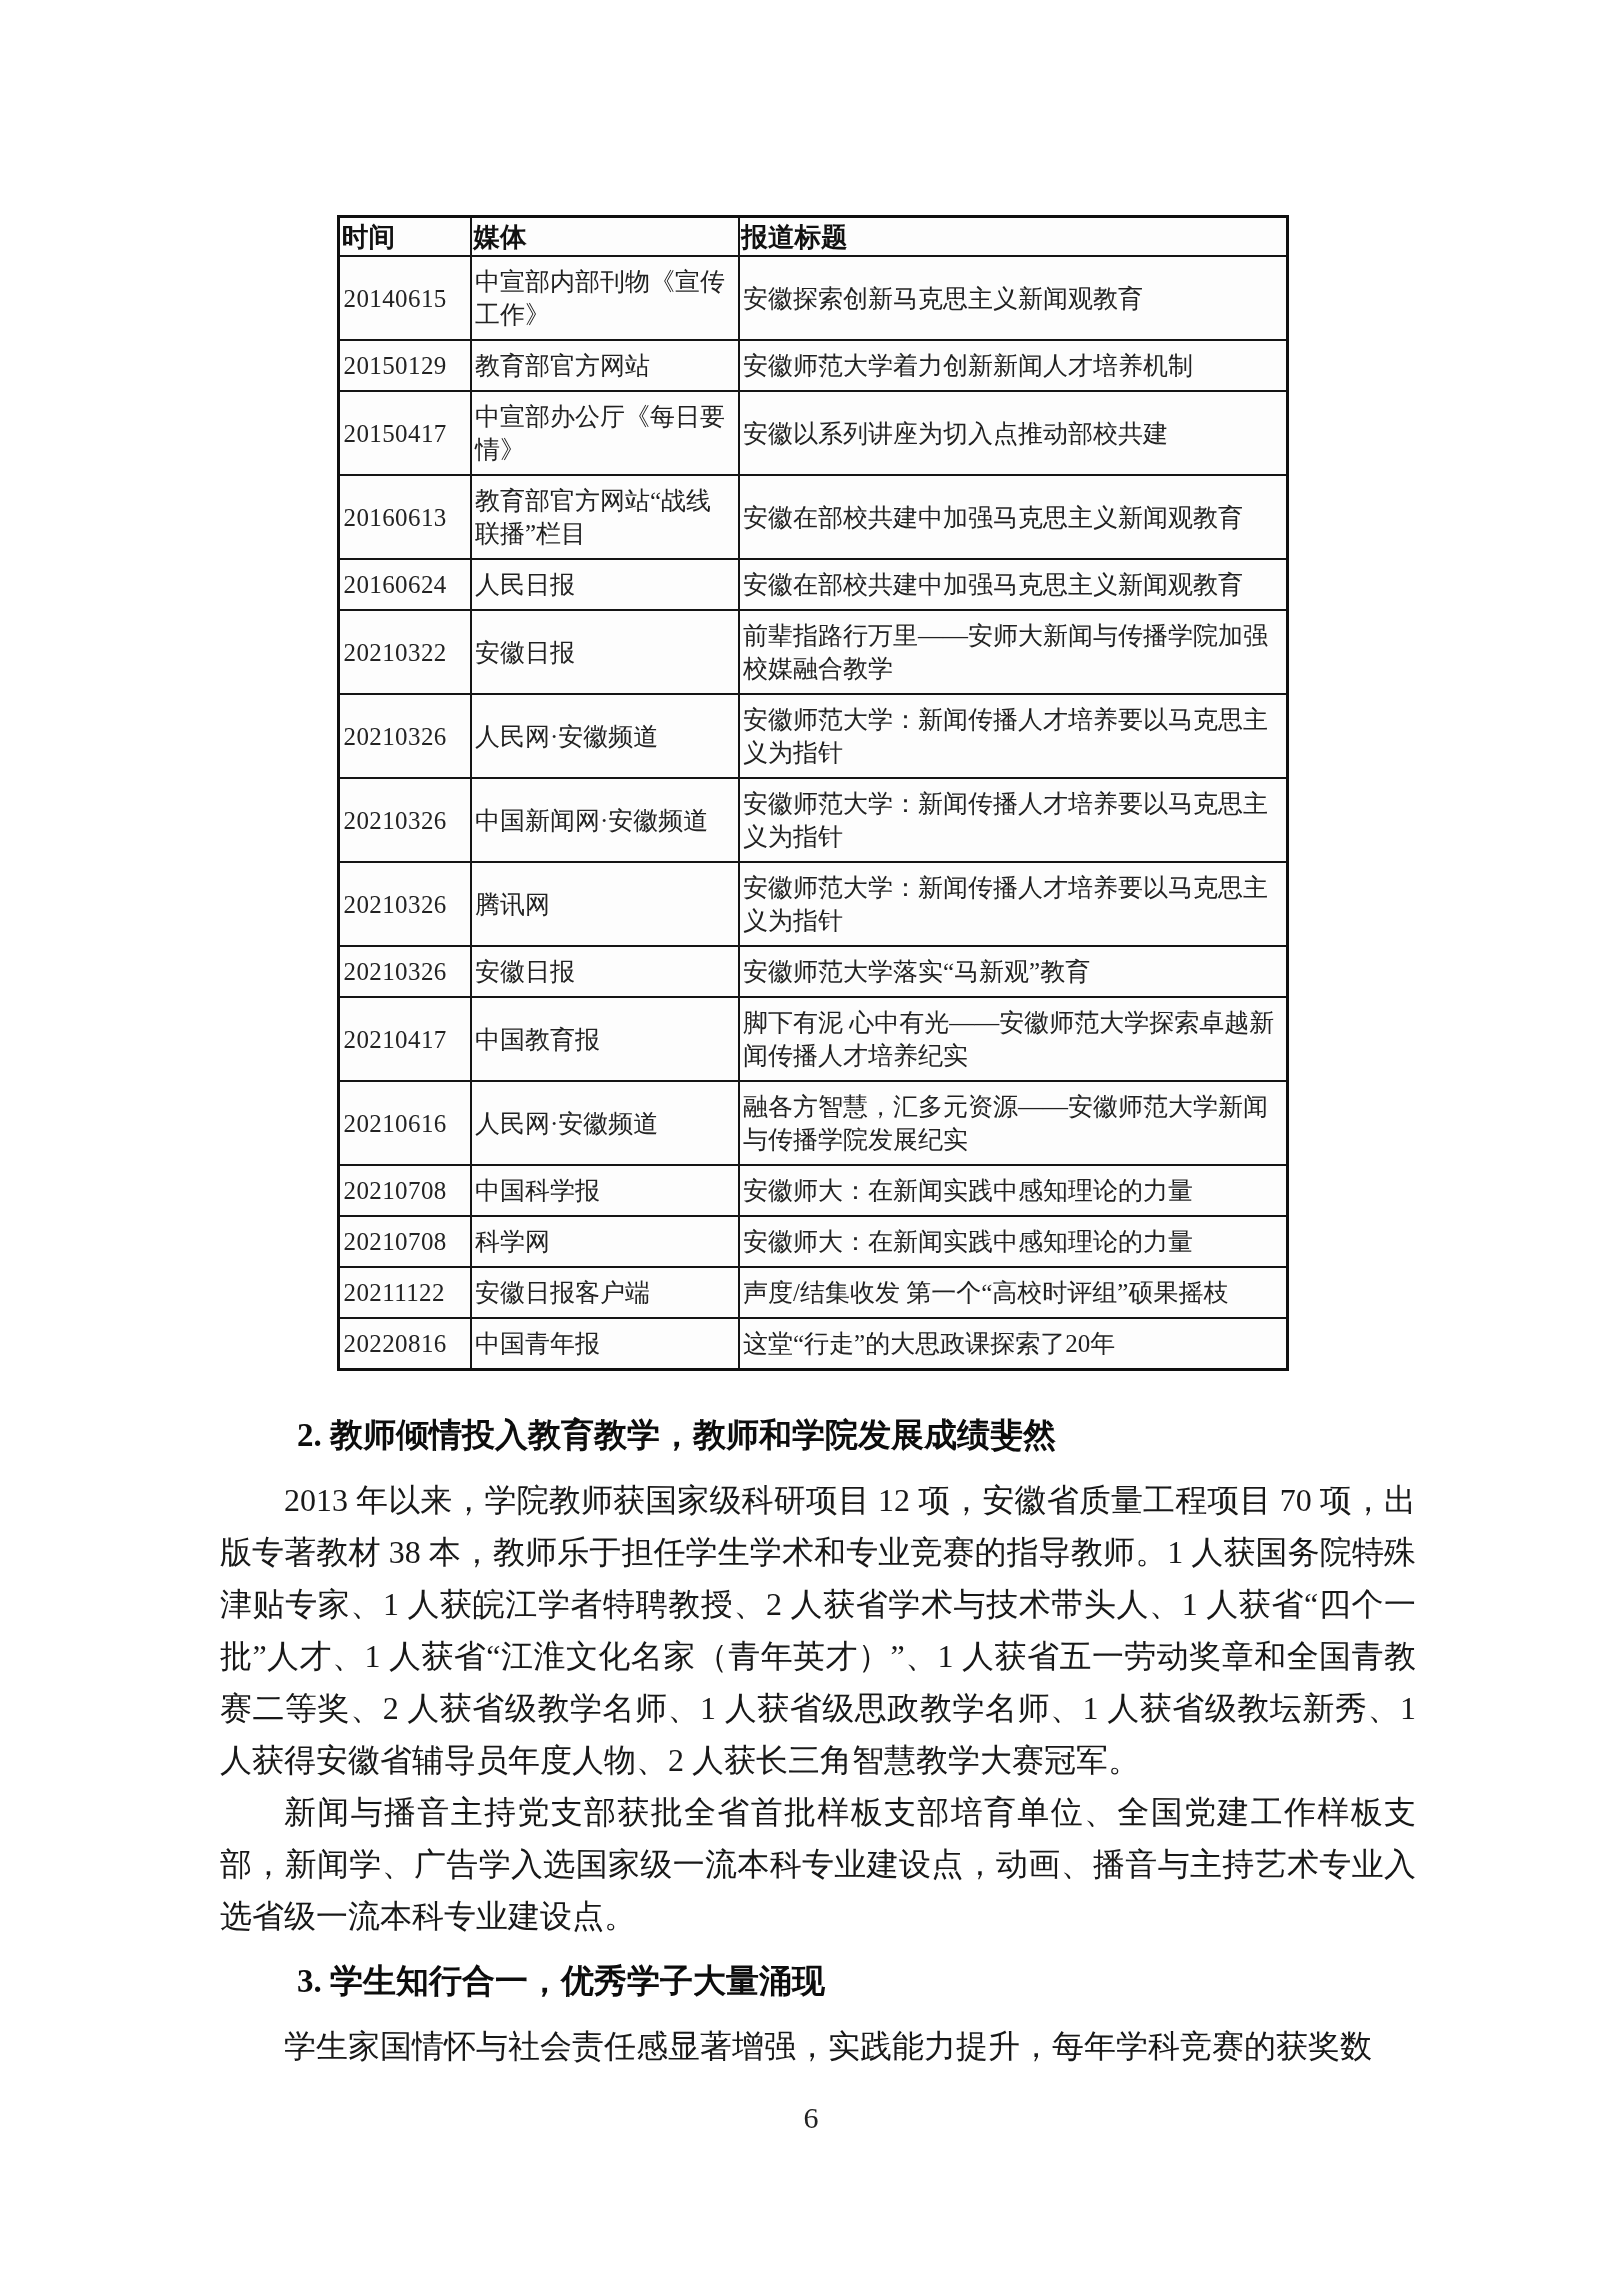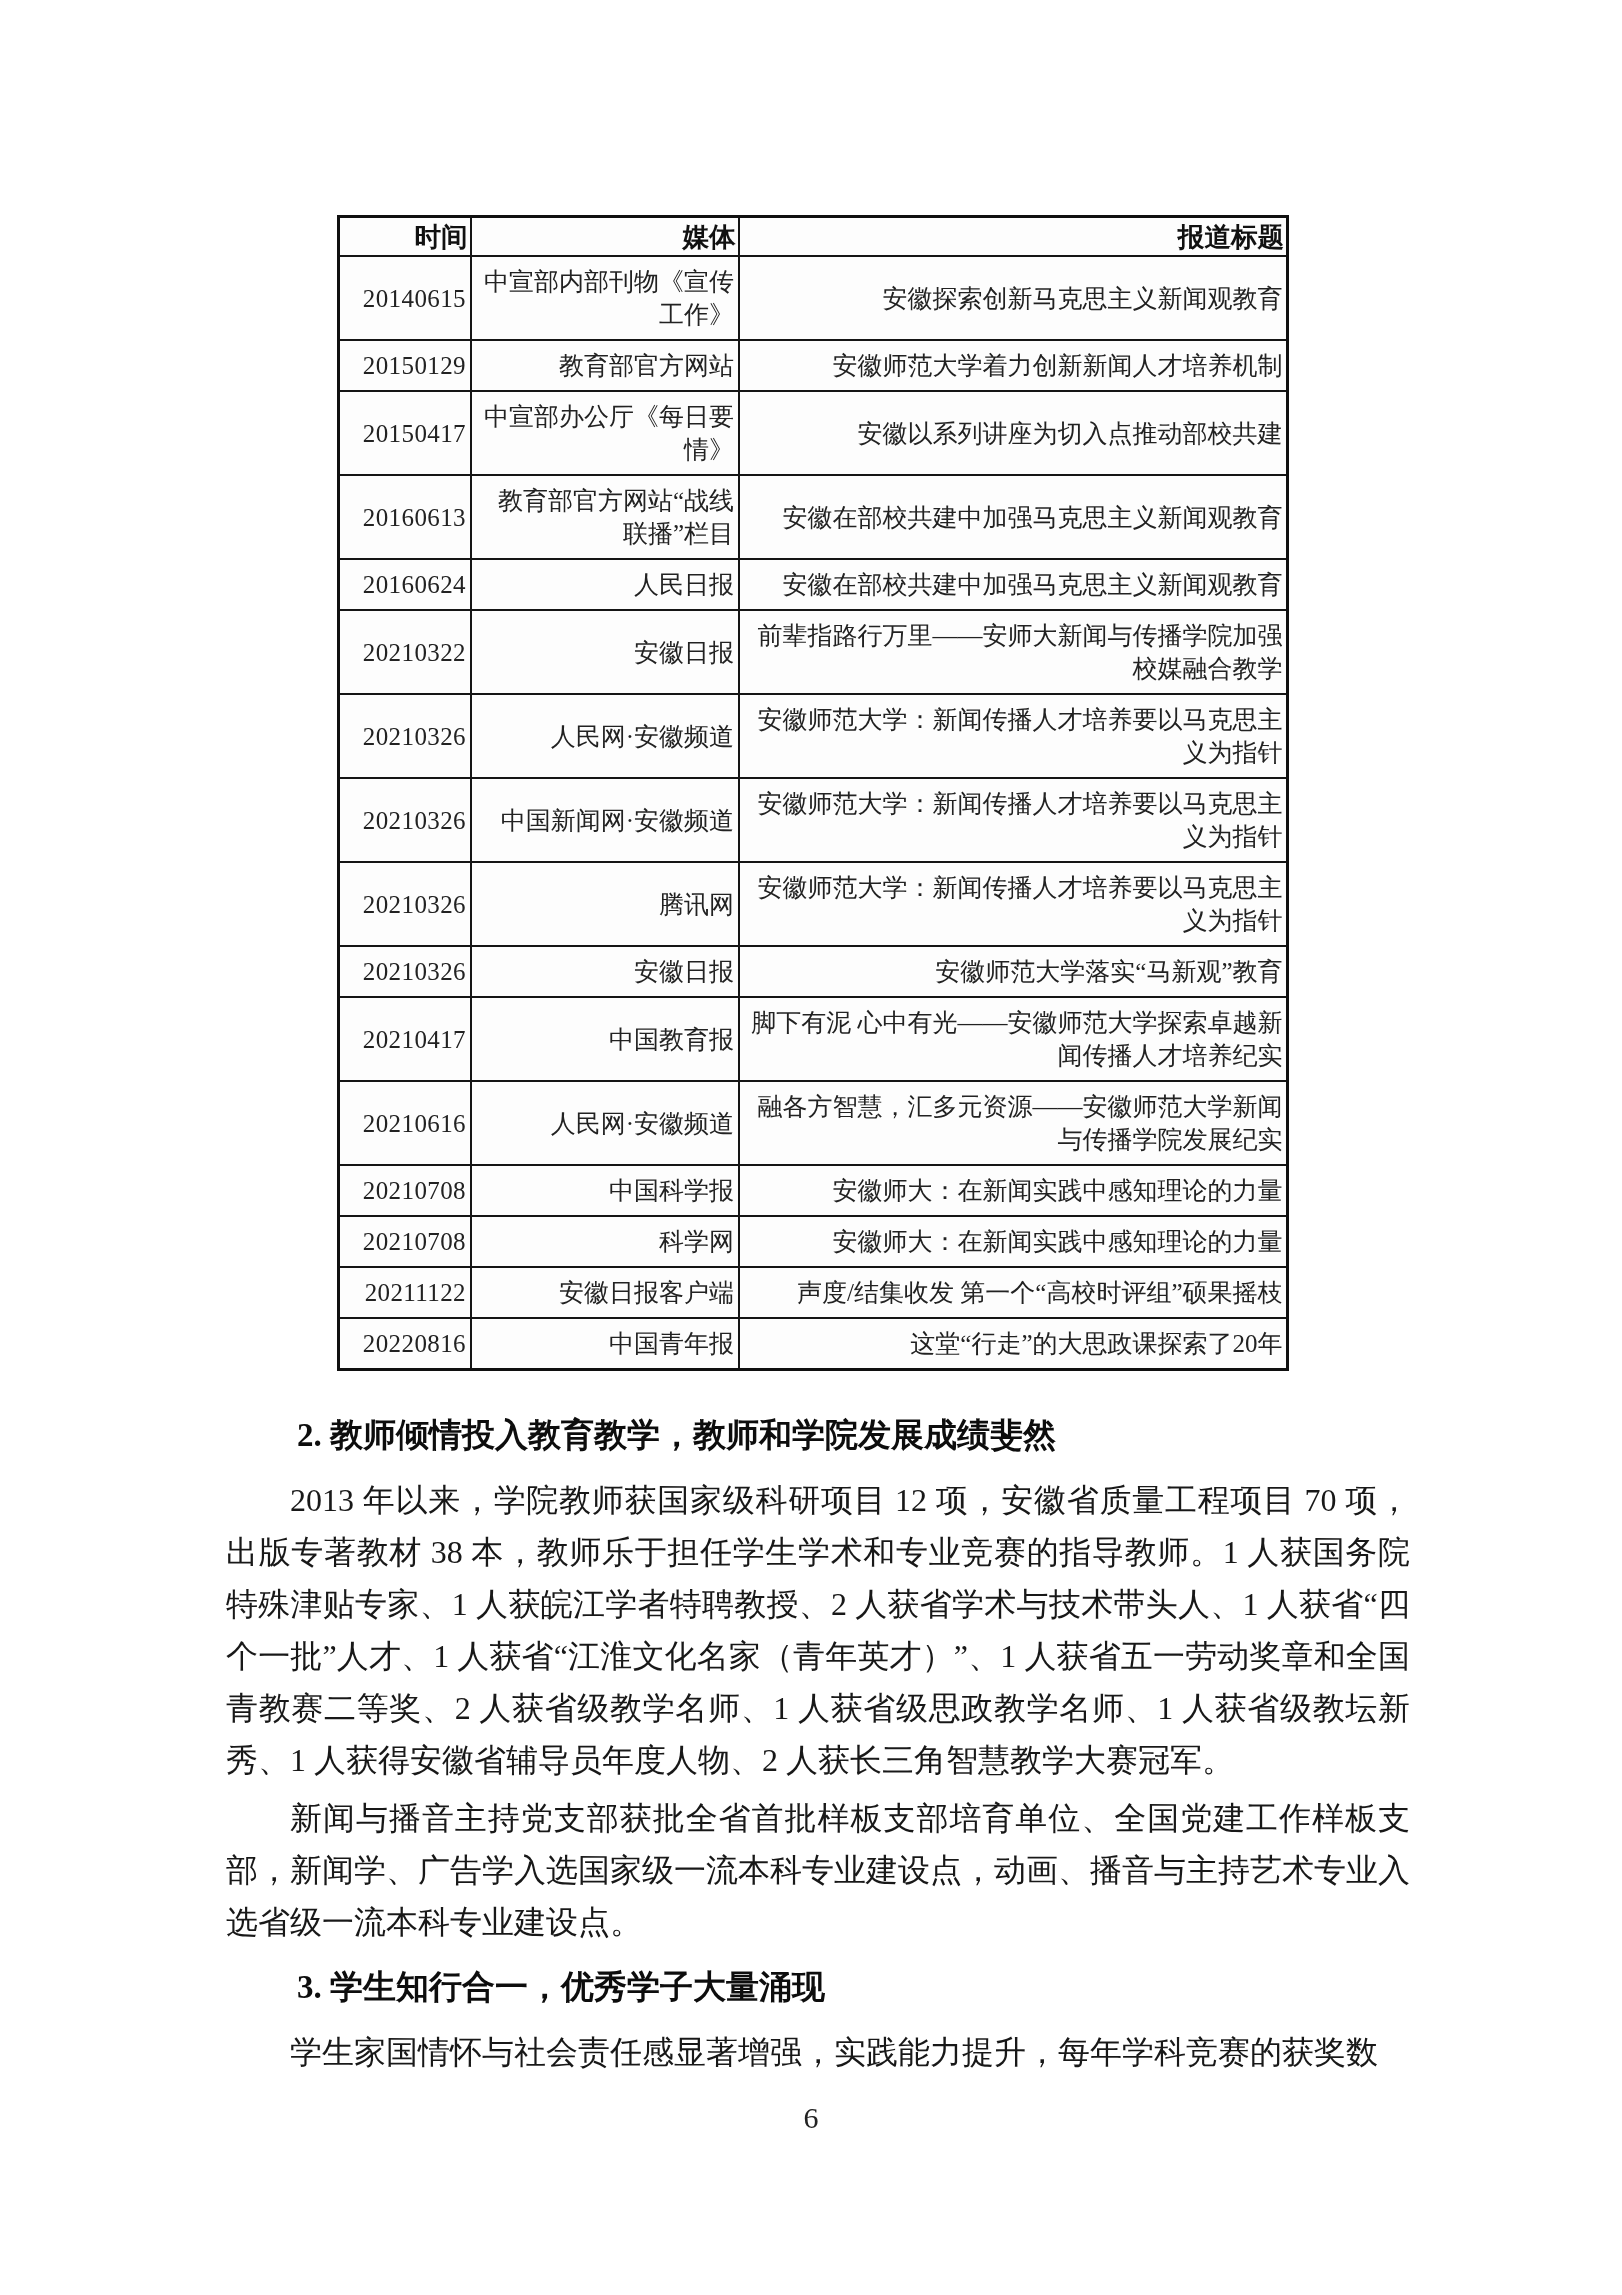--- a/index.html
+++ b/index.html
@@ -16,21 +16,21 @@
     position:absolute;left:337px;top:215px;
     width:949px;
     border-collapse:collapse;
     table-layout:fixed;
   }
   .report-table col.c-time{width:132px;}
   .report-table col.c-media{width:268px;}
   .report-table col.c-title{width:549px;}
   .report-table th,.report-table td{
     border:2.7px solid #151515;
-    text-align:right;
+    text-align:left;
     vertical-align:middle;
     background:#fdfdfd;
     overflow:hidden;
   }
   .report-table{border:3.5px solid #101010;}
   .report-table th{
     font-size:26.6px;font-weight:bold;
     padding:2.7px 1.8px;line-height:32px;
     color:#111;
   }
@@ -48,21 +48,21 @@
     font-size:32px;line-height:52px;
     text-align:justify;
     color:#181818;
   }
   .body-text .sec-heading{
     font-weight:bold;color:#0d0d0d;
     text-indent:64px;
     margin:13px;font-size:33px;
   }
   .body-text p.para{
-    margin:6px;text-indent:64px;
+    margin:0;text-indent:64px;
   }
   
   .page-number{
     position:absolute;left:0;top:2100px;width:100%;
     text-align:center;
     font-size:30px;line-height:35px;color:#222;
   }
 </style>
 </head>
 <body>

